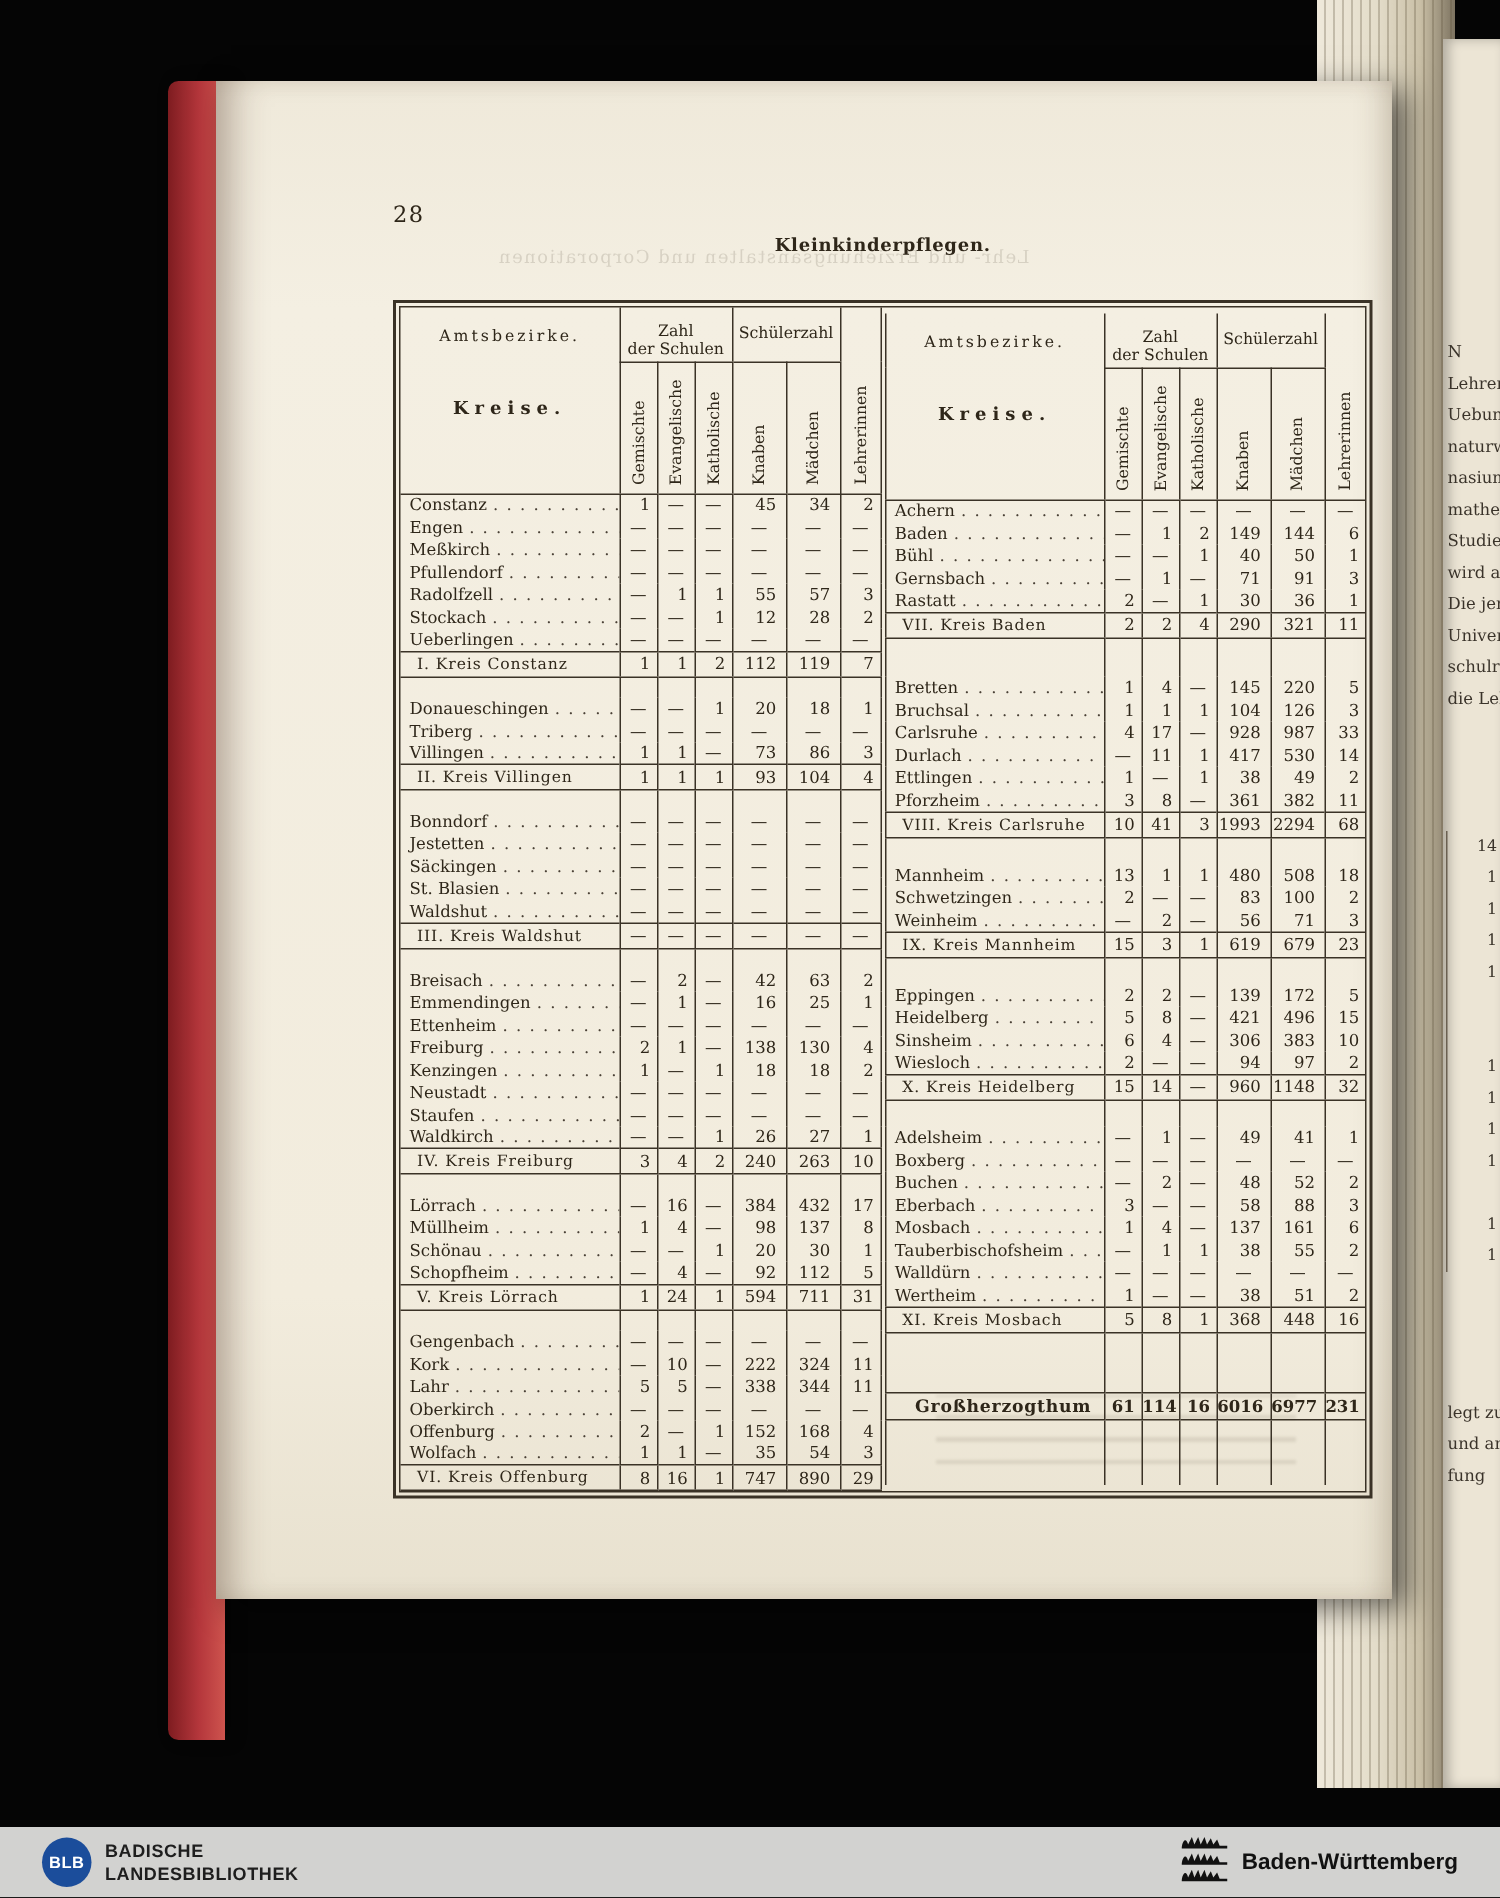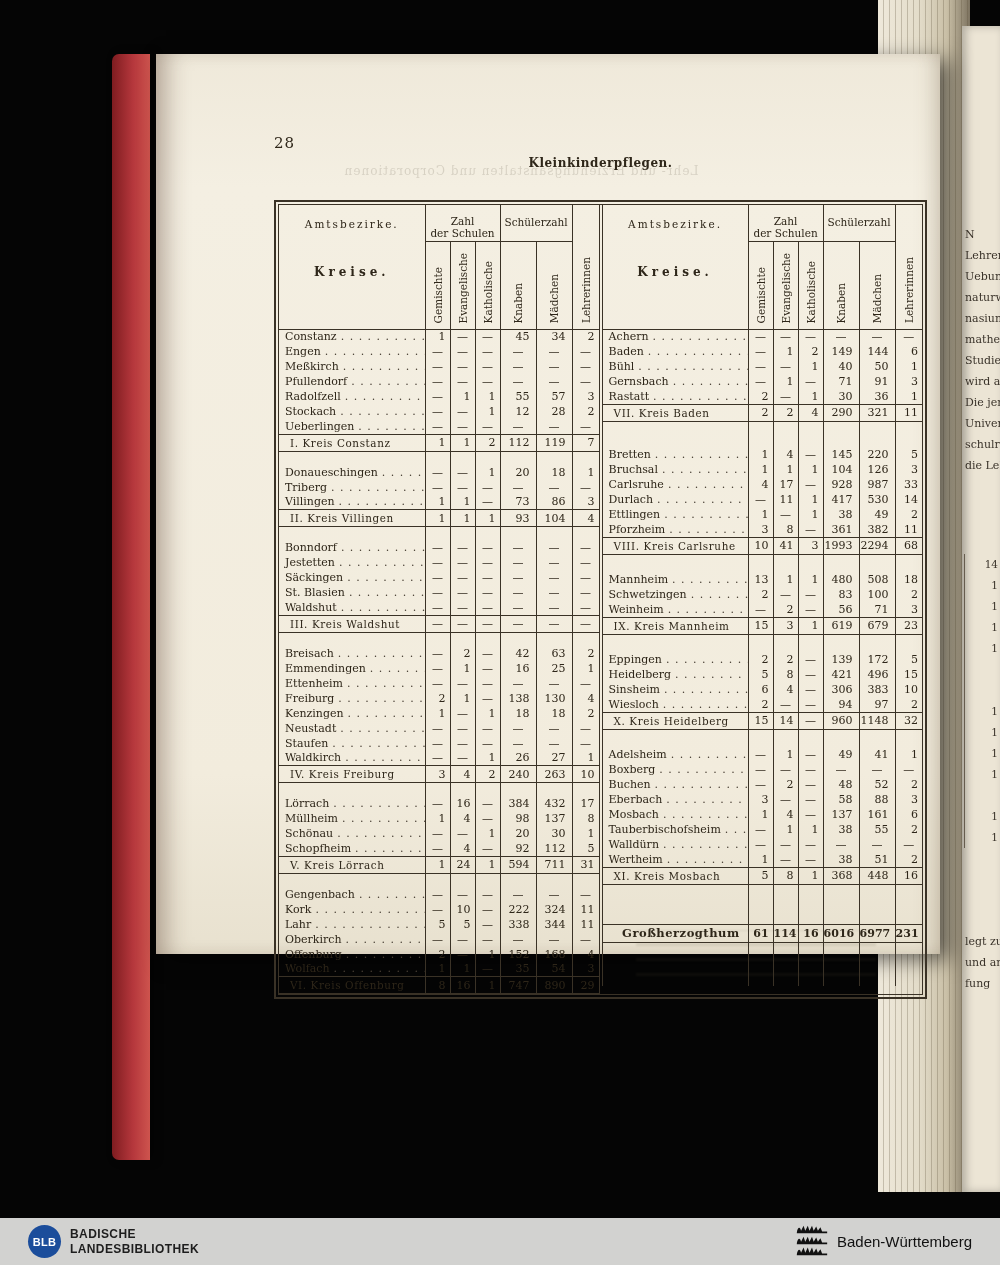--- a/index.html
+++ b/index.html
@@ -17,40 +17,40 @@
   .frag-text { position:absolute; top:198px; left:3px; }
   .frag-line { font-size:11px; line-height:21px; white-space:nowrap; color:#3a332a; }
   .frag-table { position:absolute; top:528px; left:2px; width:35px; border-left:1px solid #6b6152; }
   .frag-table .frag-line { height:21px; text-align:right; padding-right:2px; font-size:10.5px; }
   .frag-bottom { position:absolute; top:905px; left:3px; }
 
   .red-cover { position:absolute; left:112px; top:54px; width:38px; height:1106px;
      background:linear-gradient(90deg,#7e1c20,#b5373c 55%,#ce544e); border-radius:7px 0 0 7px;
      box-shadow: 4px 0 10px rgba(0,0,0,.4); }
 
-  .main-page { position:absolute; left:156px; top:54px; width:784px; height:900px;
+  .main-page { position:absolute; left:144px; top:54px; width:784px; height:1012px;
      background:linear-gradient(180deg,#efe9da,#f4efe2 15%,#f2ecdd 80%,#e8e1cf);
      box-shadow: inset 22px 0 26px -14px rgba(70,40,25,.40), inset -16px 0 22px -14px rgba(90,70,40,.35),
                  10px 6px 20px rgba(0,0,0,.55); }
 
   .page-number { position:absolute; left:118px; top:80px; font-size:15px; letter-spacing:1px; }
 
   .ghost-title { position:absolute; left:150px; top:110px; width:430px; text-align:center;
      transform:scaleX(-1); opacity:.20; color:#6b6252; filter:blur(.4px);
      font-size:12px; letter-spacing:1px; z-index:1; }
 
   .doc-title { position:absolute; left:118px; top:102px; width:653px; text-align:center;
      font-size:12px; font-weight:bold; letter-spacing:.5px; z-index:2; }
   .doc-number { position:absolute; left:118px; top:129px; width:600px; text-align:right;
      font-size:13.5px; z-index:2; }
   .doc-number b { font-size:14.5px; }
 
   
   .table-outer { position:absolute; left:118px; top:146px; border:2px solid #3a3226; padding:2px; z-index:2; }
-  .table-flex { display:flex; column-gap:2px; border:1px solid #3a3226; align-items:flex-start; }
+  .table-flex { display:flex; column-gap:2px; border:1px solid #3a3226; align-items:center; }
   table.panel { border-collapse:collapse; table-layout:fixed; width:320px; font-size:11px; color:#2e2619; }
   table.panel:first-child { border-right:1px solid #3a3226; }
   table.panel:last-child  { border-left:1px solid #3a3226; }
   col.cl { width:146px; } col.cn { width:25px; } col.cw { width:36px; } col.ct { width:27px; }
   th,td { padding:0; margin:0; font-weight:normal; }
   thead th { border-bottom:1px solid #3a3226; }
   .bl { border-left:1px solid #3a3226; }
   tr.h1 { height:36px; } tr.h2 { height:88px; }
   .grp { font-size:10.5px; line-height:1.2; text-align:center; vertical-align:middle; }
   .grp span { display:block; }
@@ -81,21 +81,21 @@
 
   
   .footer { position:absolute; left:0; top:1218px; width:1000px; height:47px; background:#d2d2d0;
      display:flex; align-items:center; justify-content:space-between; box-sizing:border-box;
      padding:0 28px; font-family:"Liberation Sans", sans-serif; z-index:5; }
   .footer-left { display:flex; align-items:center; gap:9px; }
   .blb-circle { width:33px; height:33px; border-radius:50%; background:#1b4d9b; color:#fff;
      display:flex; align-items:center; justify-content:center; font-size:11px; font-weight:bold; letter-spacing:.3px; }
   .org { font-size:12px; font-weight:bold; color:#1e1e1e; line-height:1.25; letter-spacing:.4px; }
   .footer-right { display:flex; align-items:center; gap:8px; }
-  .bw-text { font-size:15px; font-weight:normal; color:#111; }
+  .bw-text { font-size:15px; font-weight:bold; color:#111; }
 </style>
 </head>
 <body>
 
 <div class="stage">
 
   <div class="page-stack"></div>
 
   <div class="next-page">
     <div class="frag-text">

